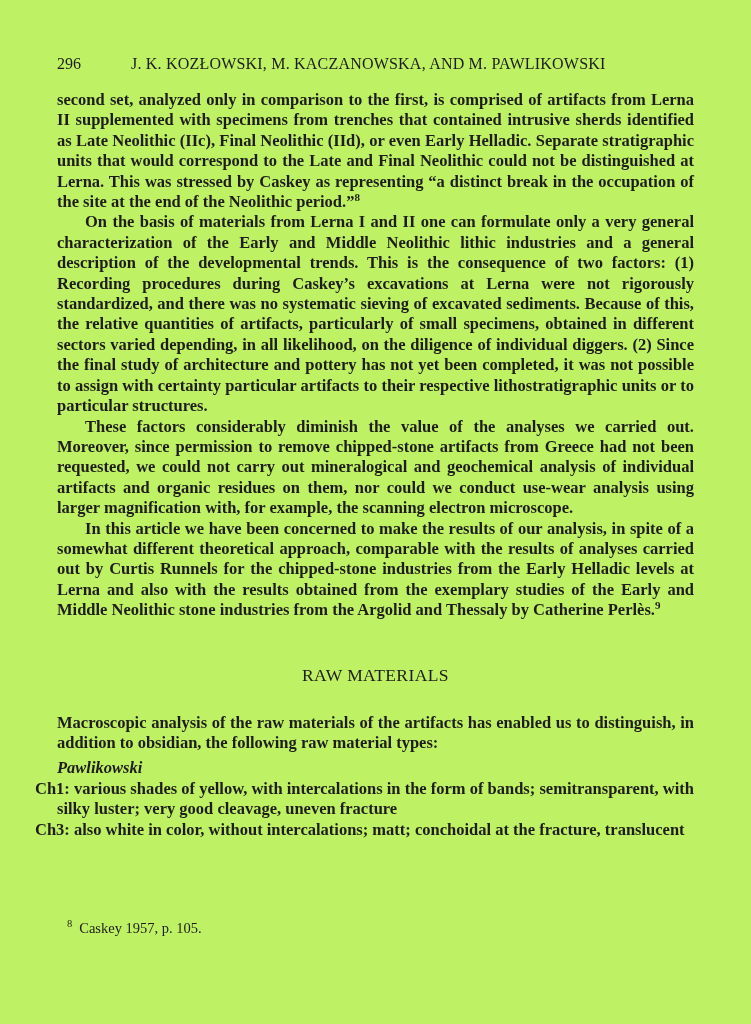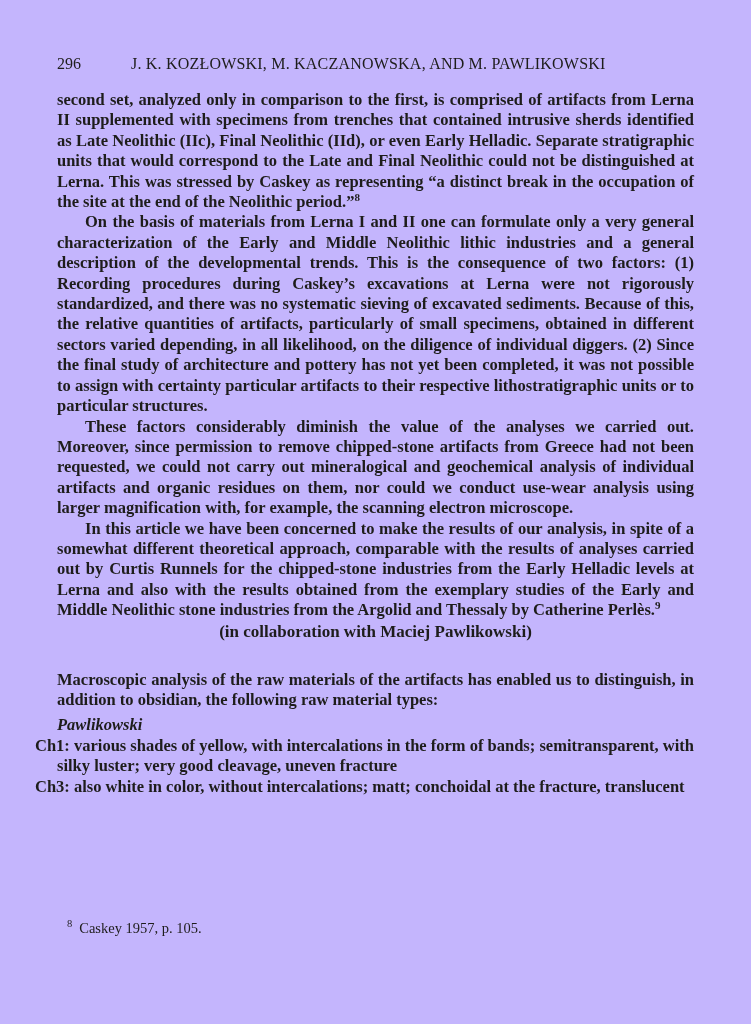--- a/index.html
+++ b/index.html
@@ -4,21 +4,21 @@
 <style>
   html, body {
     margin: 0;
     padding: 0;
     background: #e8e8e8;
   }
   .page {
     position: relative;
     width: 751px;
     height: 1024px;
-    background: #c4b5fd;
+    background: #bef264;
     color: #1e1d1b;
     font-family: "Liberation Serif", "DejaVu Serif", serif;
     overflow: hidden;
     margin: 0 auto;
   }
   .running-head {
     position: absolute;
     top: 55px;
     left: 57px;
     right: 57px;
@@ -112,21 +112,21 @@
   <main class="body-text">
 
     <p class="para"><span>second set, analyzed only in comparison to the first, is comprised of artifacts from Lerna II supplemented with specimens from trenches that contained intrusive sherds identified as Late Neolithic (IIc), Final Neolithic (IId), or even Early Helladic. Separate stratigraphic units that would correspond to the Late and Final Neolithic could not be distinguished at Lerna. This was stressed by Caskey as representing “a distinct break in the occupation of the site at the end of the Neolithic period.”</span><sup class="note-ref">8</sup></p>
 
     <p class="para indent"><span>On the basis of materials from Lerna I and II one can formulate only a very general characterization of the Early and Middle Neolithic lithic industries and a general description of the developmental trends. This is the consequence of two factors: (1) Recording procedures during Caskey’s excavations at Lerna were not rigorously standardized, and there was no systematic sieving of excavated sediments. Because of this, the relative quantities of artifacts, particularly of small specimens, obtained in different sectors varied depending, in all likelihood, on the diligence of individual diggers. (2) Since the final study of architecture and pottery has not yet been completed, it was not possible to assign with certainty particular artifacts to their respective lithostratigraphic units or to particular structures.</span></p>
 
     <p class="para indent"><span>These factors considerably diminish the value of the analyses we carried out. Moreover, since permission to remove chipped-stone artifacts from Greece had not been requested, we could not carry out mineralogical and geochemical analysis of individual artifacts and organic residues on them, nor could we conduct use-wear analysis using larger magnification with, for example, the scanning electron microscope.</span></p>
 
     <p class="para indent"><span>In this article we have been concerned to make the results of our analysis, in spite of a somewhat different theoretical approach, comparable with the results of analyses carried out by Curtis Runnels for the chipped-stone industries from the Early Helladic levels at Lerna and also with the results obtained from the exemplary studies of the Early and Middle Neolithic stone industries from the Argolid and Thessaly by Catherine Perlès.</span><sup class="note-ref">9</sup></p>
 
-    <p class="section-subtitle">(in collaboration with Maciej Pawlikowski)</p>
+    <h2 class="section-title">RAW MATERIALS</h2>
 
     <p class="para intro">Macroscopic analysis of the raw materials of the artifacts has enabled us to distinguish, in addition to obsidian, the following raw material types:</p>
 
     <p class="para category">Pawlikowski</p>
 
     <div class="ch-list">
       <p class="para ch-item"><span class="ch-label">Ch1:</span> <span>various shades of yellow, with intercalations in the form of bands; semitransparent, with silky luster; very good cleavage, uneven fracture</span></p>
       <p class="para ch-item"><span class="ch-label">Ch3:</span> <span>also white in color, without intercalations; matt; conchoidal at the fracture, translucent</span></p>
     </div>
 

